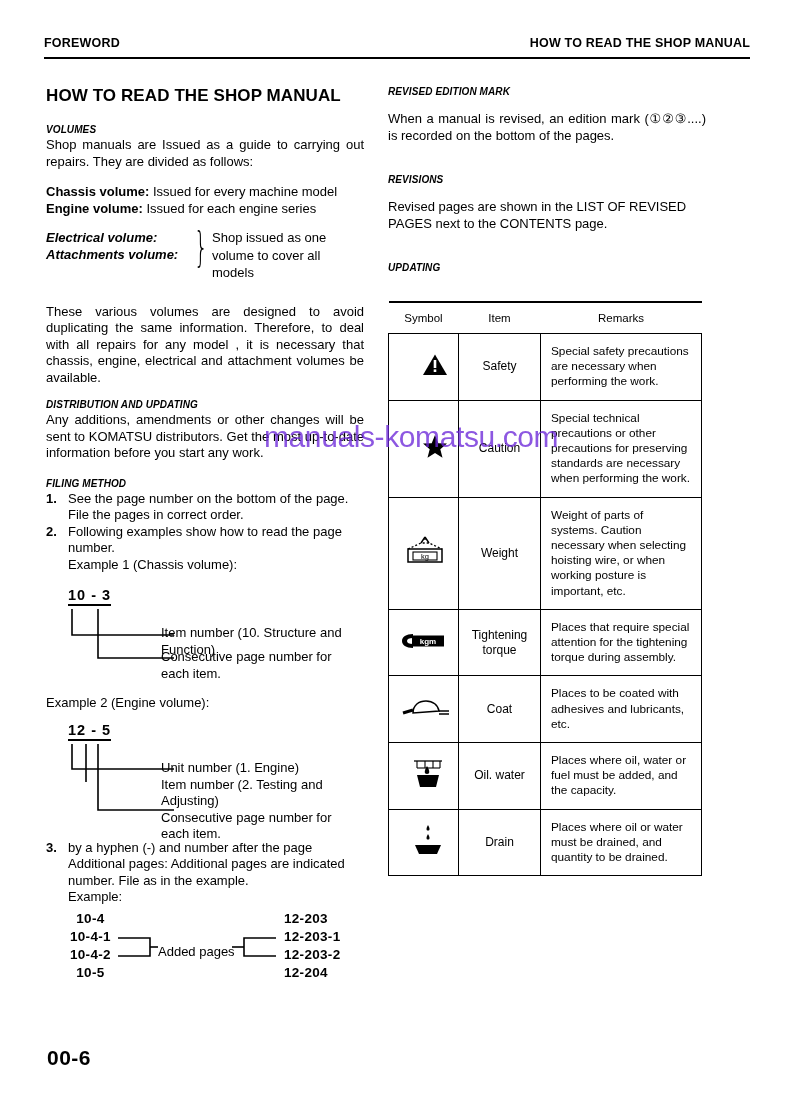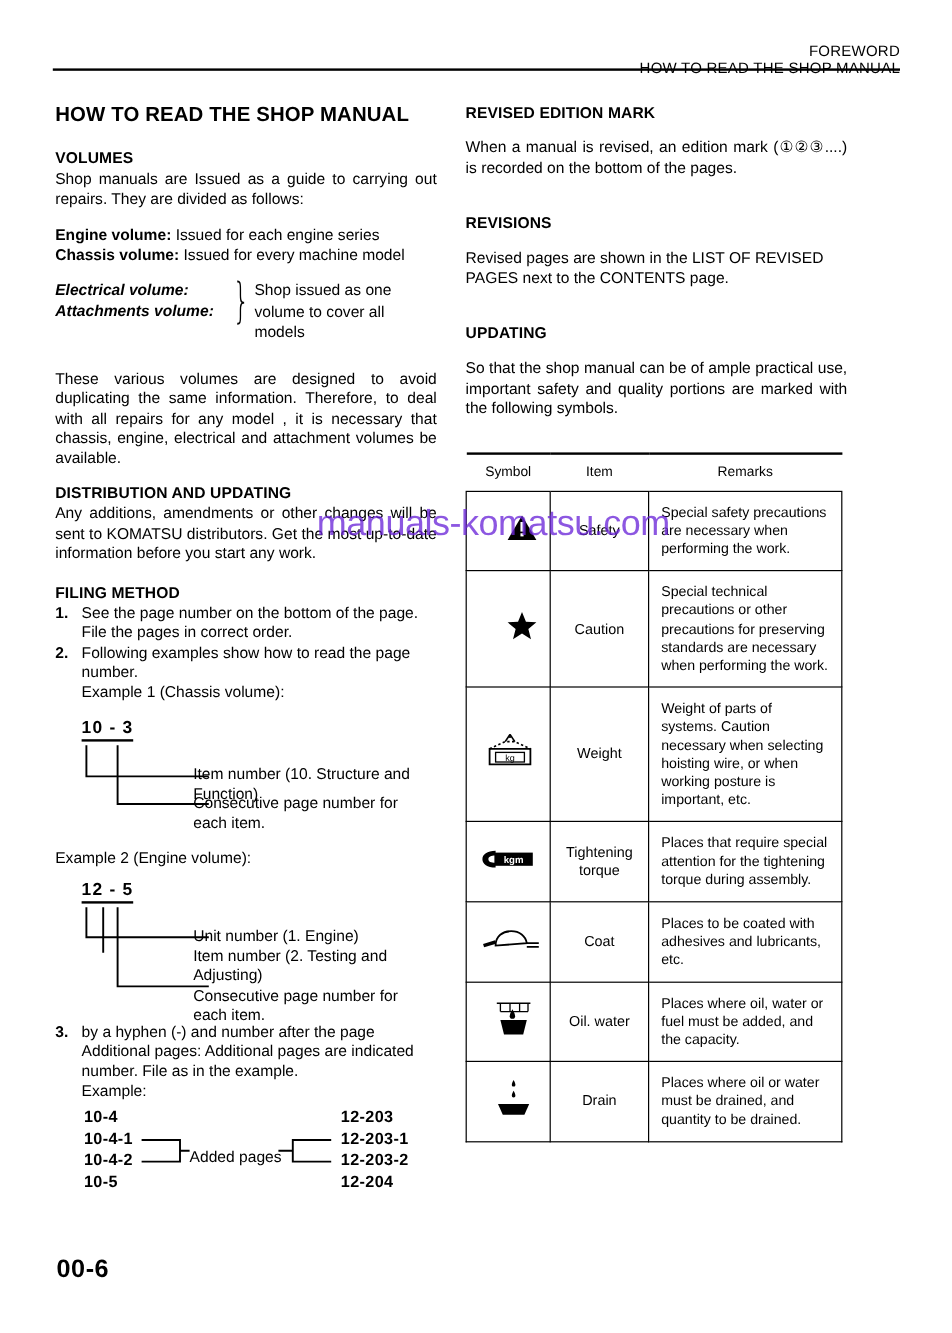--- a/index.html
+++ b/index.html
@@ -25,24 +25,23 @@
 
   
   .hdr {
     position: absolute;
     left: 44px;
     top: 36px;
     width: 706px;
     display: flex;
     justify-content: space-between;
     align-items: flex-end;
-    font-weight: normal;
+    font-weight: bold;
     font-size: 12.5px;
     letter-spacing: 0.2px;
-    flex-direction: column;
   }
   .hdr-rule {
     position: absolute;
     left: 44px;
     top: 57px;
     width: 706px;
     height: 2px;
     background: #000;
   }
 
@@ -55,24 +54,25 @@
   .col-left  { left: 46px; }
   .col-right { left: 388px; }
 
   h1.doc-title {
     font-size: 17px;
     font-weight: bold;
     margin: 0 0 18px 0;
     letter-spacing: 0.1px;
   }
   h2.sec {
-    font-size: 13px;
+    font-size: 10px;
     font-weight: bold;
     margin: 0 0 2px 0;
     letter-spacing: 0.1px;
+    font-style: italic;
   }
   p.body {
     font-size: 13px;
     line-height: 16.5px;
     margin: 0 0 13px 0;
   }
   .just { text-align: justify; }
   .b { font-weight: bold; }
 
   
@@ -156,21 +156,21 @@
 
   
   .added-wrap { position: relative; margin-top: 4px; height: 86px; }
   .added-col {
     position: absolute;
     font-size: 13.5px;
     font-weight: bold;
     line-height: 18px;
     letter-spacing: 0.3px;
   }
-  .added-left { left: 24px; top: 0; }
+  .added-left { left: 24px; top: 0; text-align: center; }
   .added-right { left: 238px; top: 0; }
   .added-mid {
     position: absolute;
     left: 112px;
     top: 34px;
     font-size: 13px;
   }
   .added-svg { position: absolute; left: 0; top: 0; }
 
   
@@ -254,24 +254,24 @@
 
   <div class="col col-left">
 
     <h1 class="doc-title">HOW TO READ THE SHOP MANUAL</h1>
 
     <h2 class="sec">VOLUMES</h2>
     <p class="body just">Shop manuals are Issued as a guide to carrying out repairs.  They are divided as follows:</p>
 
     <div class="vol-block">
       <p class="volline">
-        <span class="b">Engine volume:</span><span> Issued for each engine series</span>
+        <span class="b">Chassis volume:</span><span> Issued for every machine model</span>
       </p>
       <p class="volline">
-        <span class="b">Chassis volume:</span><span> Issued for every machine model</span>
+        <span class="b">Engine volume:</span><span> Issued for each engine series</span>
       </p>
     </div>
 
     <div class="brace-row">
       <div class="brace-labels">
         <div>Electrical volume:</div>
         <div>Attachments volume:</div>
       </div>
       <div class="brace-glyph">}</div>
       <div class="brace-text">Shop issued as one volume to cover all models</div>
@@ -358,21 +358,20 @@
 
   <div class="col col-right">
 
     <h2 class="sec">REVISED EDITION MARK</h2>
     <p class="body just" style="margin-top:14px;">When a manual is revised, an edition mark (①②③....) is recorded on the bottom of the pages.</p>
 
     <h2 class="sec" style="margin-top:30px;">REVISIONS</h2>
     <p class="body" style="margin-top:14px;">Revised pages are shown in the LIST OF REVISED PAGES next to the CONTENTS page.</p>
 
     <h2 class="sec" style="margin-top:30px;">UPDATING</h2>
-    <p class="body just" style="margin-top:14px;">So that the shop manual can be of ample practical use, important safety and quality portions are marked with the following symbols.</p>
 
     <table class="symbols">
       <colgroup>
         <col class="c-sym">
           <col class="c-item">
           <col class="c-rem">
       </colgroup>
       <thead>
         <tr>
           <th>Symbol</th>

